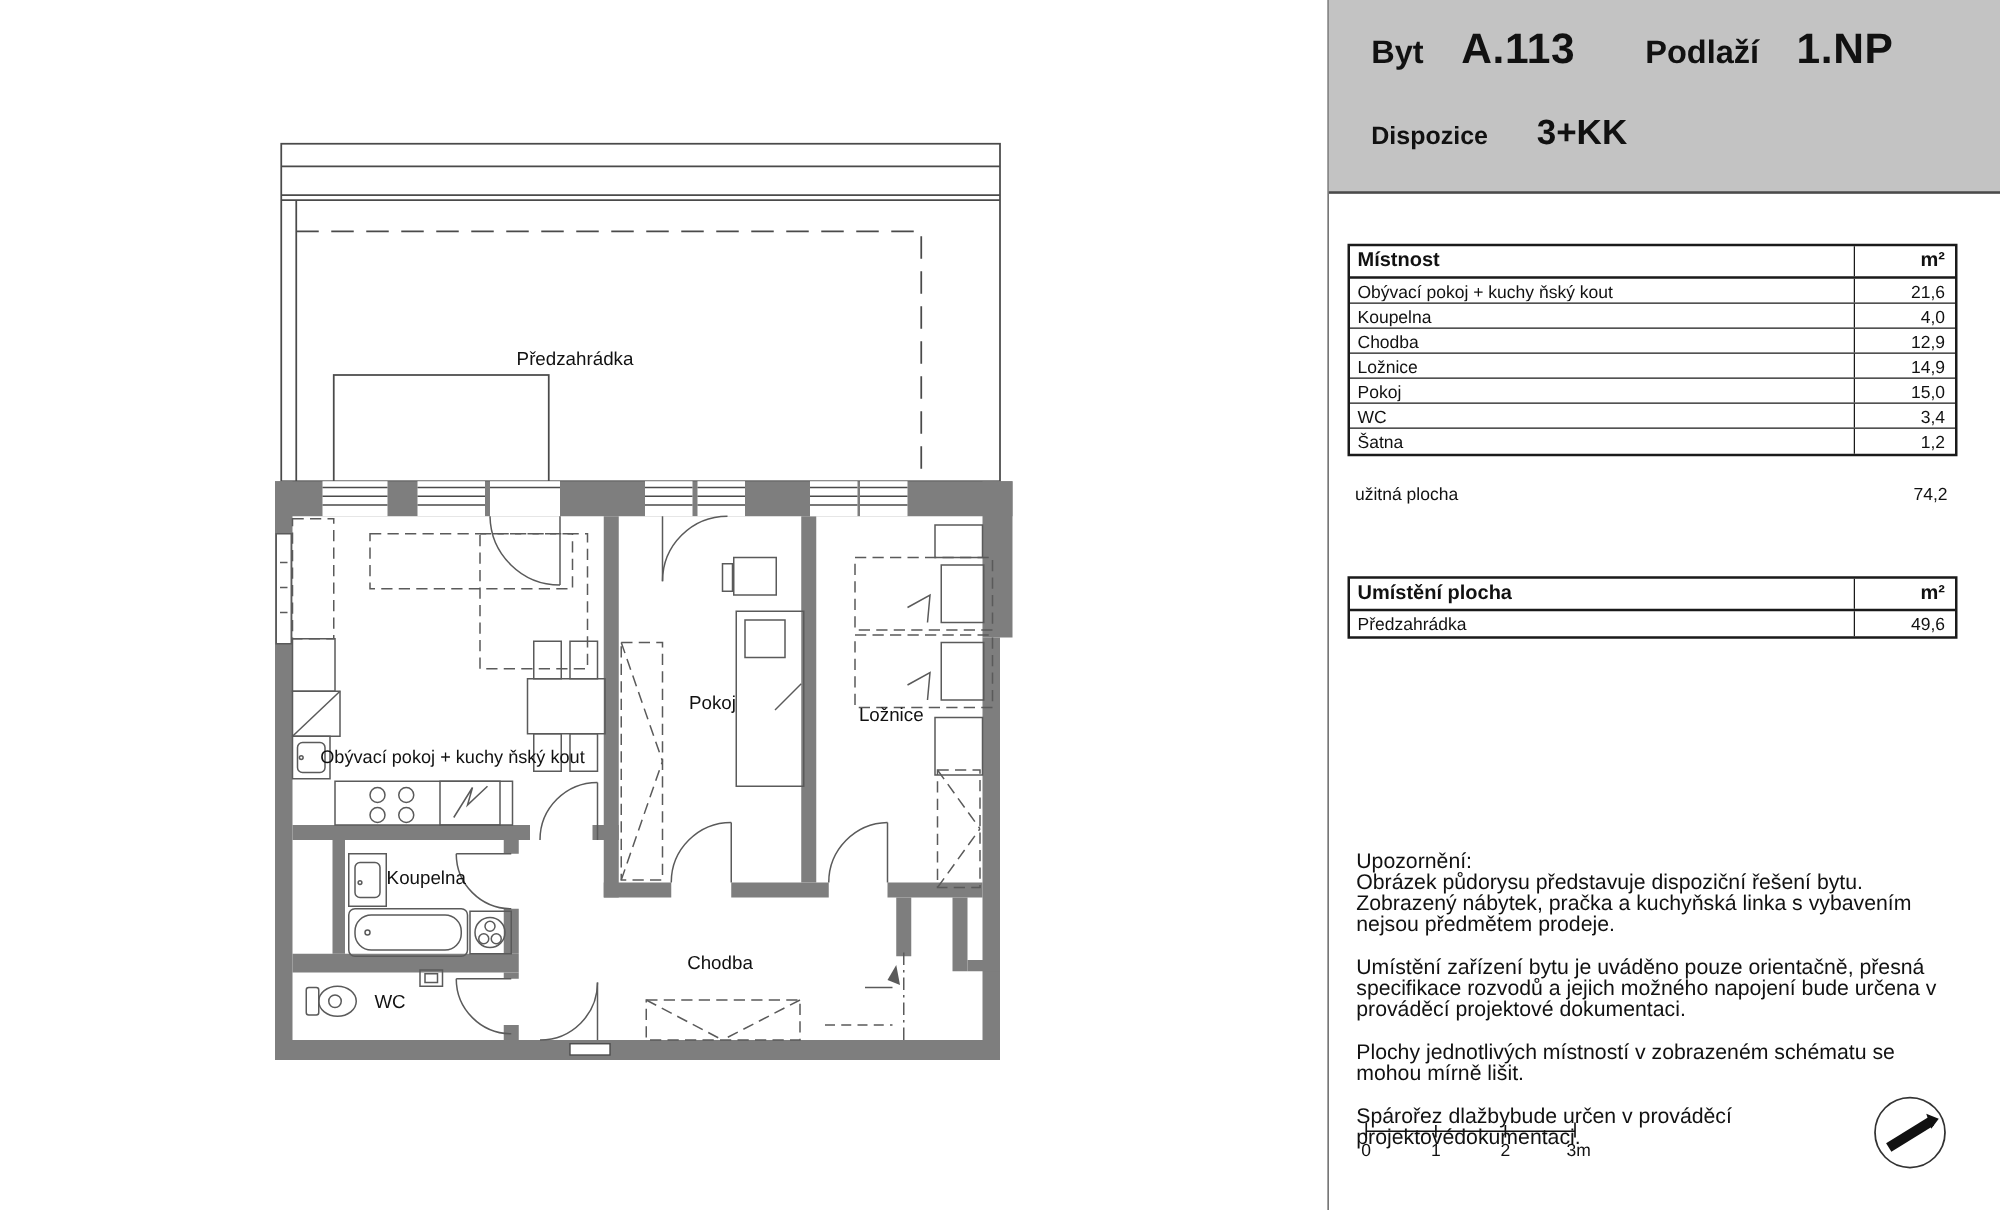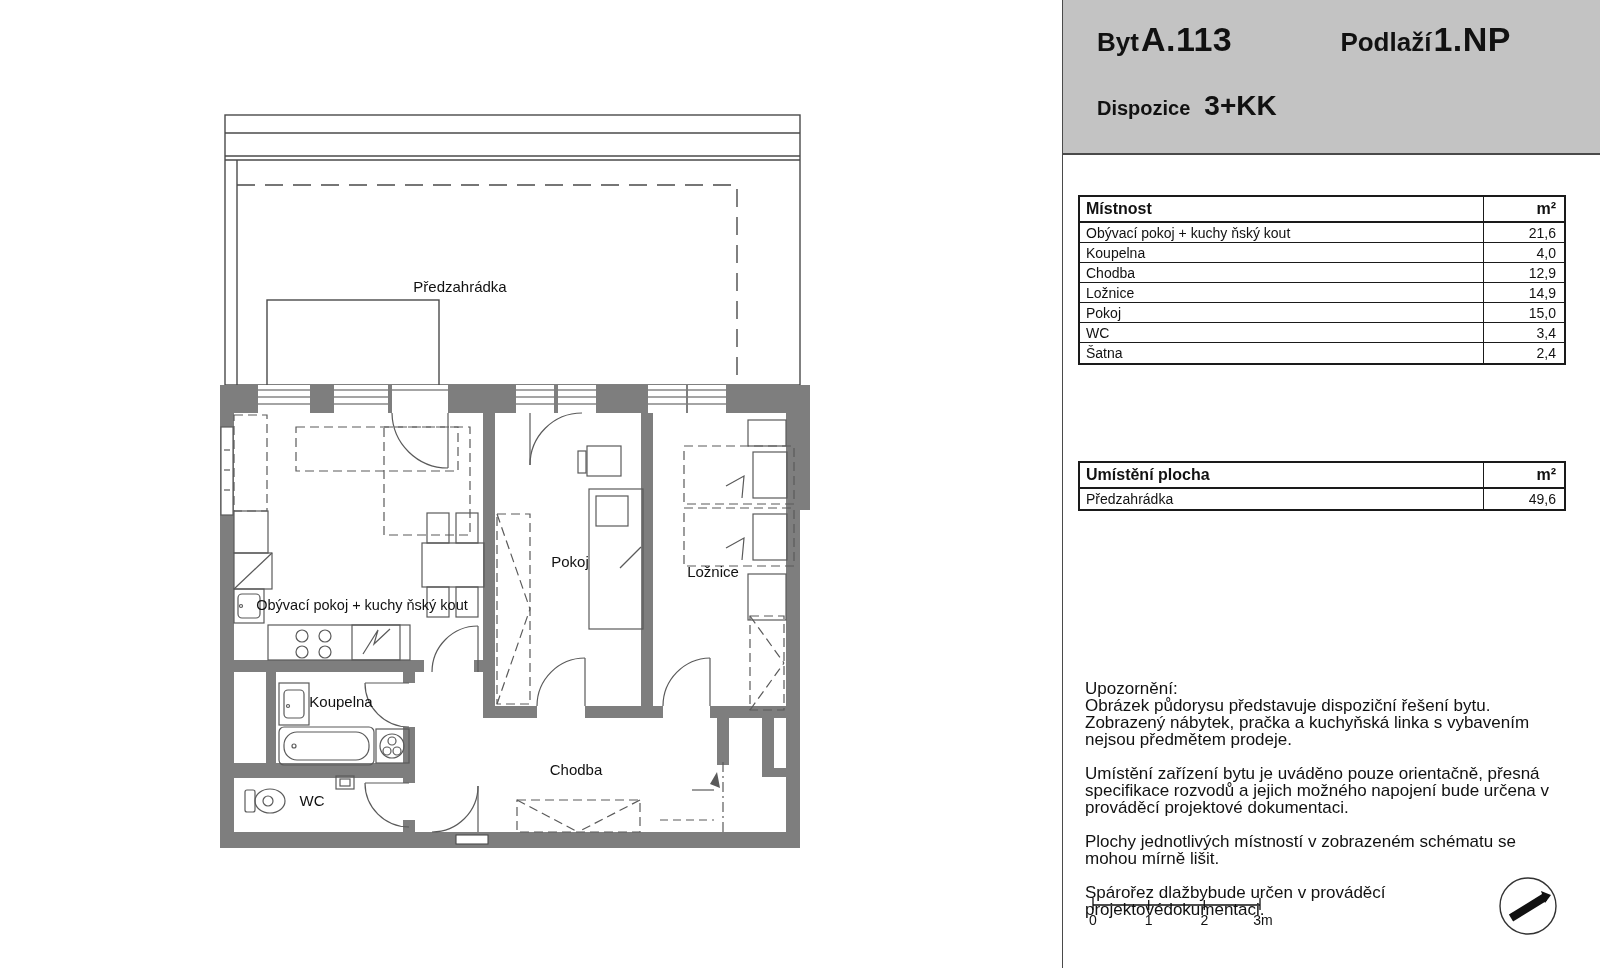--- a/index.html
+++ b/index.html
@@ -8,22 +8,22 @@
   *{box-sizing:border-box;}
 
   
   .plan-wrap{position:absolute;left:0;top:0;width:1063px;height:968px;}
 
   
   .divider{position:absolute;left:1062px;top:0;width:2px;height:968px;background:#4a4a4a;}
   .panel{position:absolute;left:1063px;top:0;width:537px;height:968px;background:#fff;}
   .panel-header{position:absolute;left:0;top:0;width:537px;height:155px;
       background:#c3c3c3;border-bottom:2px solid #4a4a4a;}
-  .hdr-row1{position:absolute;left:34px;top:20px;width:478px;display:flex;align-items:baseline;}
-  .hdr-row2{position:absolute;left:34px;top:90px;display:flex;align-items:baseline;}
+  .hdr-row1{position:absolute;left:34px;top:20px;width:478px;display:flex;align-items:baseline;gap:28px;}
+  .hdr-row2{position:absolute;left:34px;top:90px;display:flex;align-items:baseline;gap:25px;}
   .lbl-md{font-size:26px;font-weight:bold;}
   .val-lg{font-size:34px;font-weight:bold;margin-left:2px;letter-spacing:.5px;}
   .lbl-sm{font-size:20px;font-weight:bold;}
   .val-md{font-size:28px;font-weight:bold;margin-left:14px;}
   .hdr-spacer{flex:1;}
 
   .tbl{position:absolute;left:15px;width:488px;border:2px solid #1a1a1a;background:#fff;}
   .tbl1{top:195px;}
   .tbl2{top:461px;}
   .trow{display:flex;align-items:center;height:20px;border-bottom:1px solid #1a1a1a;font-size:14px;}
@@ -329,22 +329,26 @@
     <div class="trow">
       <span class="cname">Pokoj</span>
       <span class="cval">15,0</span>
     </div>
     <div class="trow">
       <span class="cname">WC</span>
       <span class="cval">3,4</span>
     </div>
     <div class="trow">
       <span class="cname">Šatna</span>
-      <span class="cval">2,4</span>
-    </div>
+      <span class="cval">1,2</span>
+    </div>
+  </div>
+  <div class="tfoot tfoot1">
+    <span class="cname">užitná plocha</span>
+    <span class="cval" style="border-left:none;">74,2</span>
   </div>
 
 
   <div class="tbl tbl2">
     <div class="trow thead">
       <span class="cname">Umístění plocha</span>
       <span class="cval">m²</span>
     </div>
     <div class="trow">
       <span class="cname">Předzahrádka</span>

